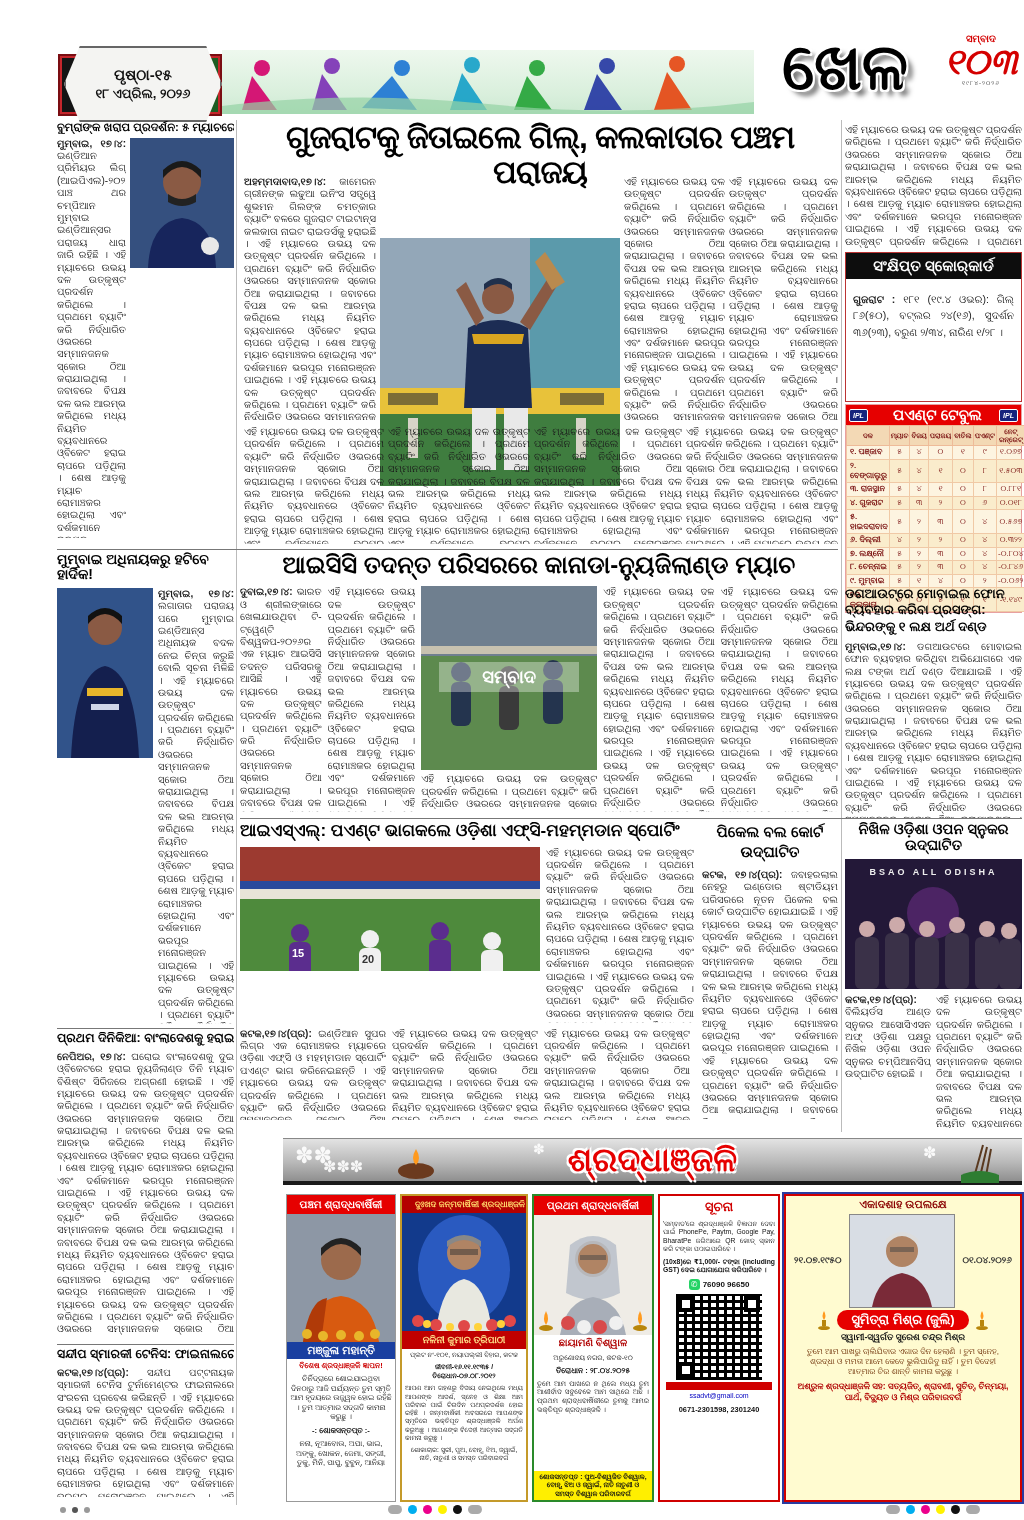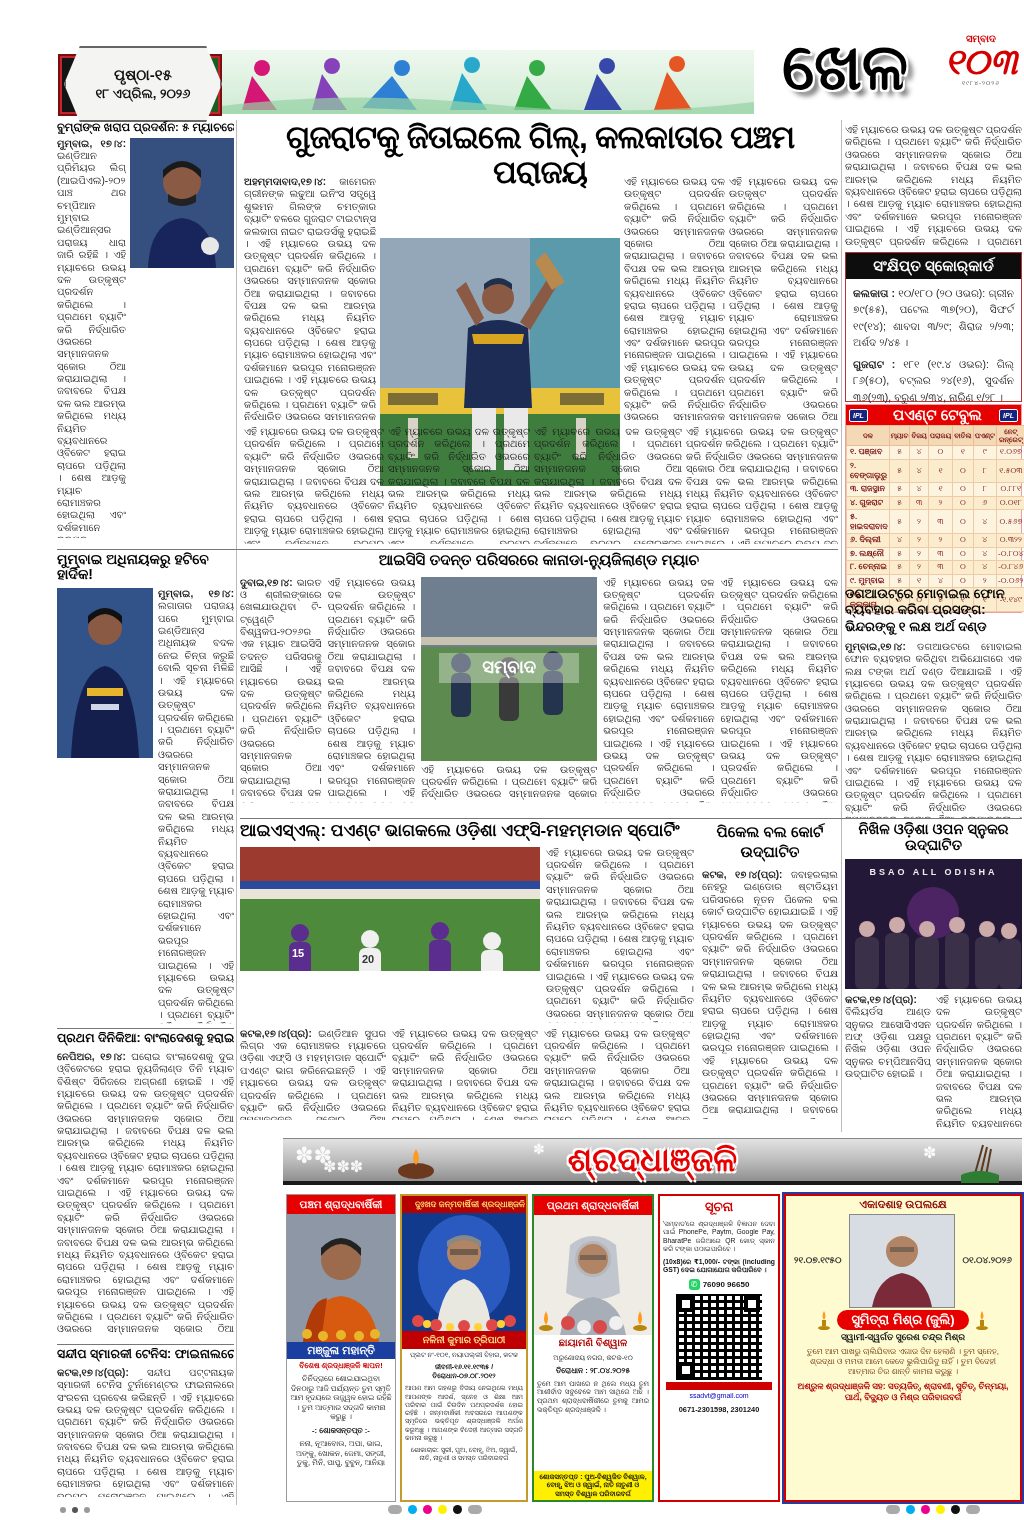--- a/index.html
+++ b/index.html
@@ -161,21 +161,20 @@
   <div class="abs body-txt" style="left:244px;top:426px;width:140px;height:118px;"><span>ଏହି ମ୍ୟାଚରେ ଉଭୟ ଦଳ ଉତ୍କୃଷ୍ଟ ପ୍ରଦର୍ଶନ କରିଥିଲେ । ପ୍ରଥମେ ବ୍ୟାଟିଂ କରି ନିର୍ଦ୍ଧାରିତ ଓଭରରେ ସମ୍ମାନଜନକ ସ୍କୋର ଠିଆ କରାଯାଇଥିଲା । ଜବାବରେ ବିପକ୍ଷ ଦଳ ଭଲ ଆରମ୍ଭ କରିଥିଲେ ମଧ୍ୟ ନିୟମିତ ବ୍ୟବଧାନରେ ଓ୍ବିକେଟ ହରାଇ ଚାପରେ ପଡ଼ିଥିଲା । ଶେଷ ଆଡ଼କୁ ମ୍ୟାଚ ରୋମାଞ୍ଚକର ହୋଇଥିଲା ଏବଂ ଦର୍ଶକମାନେ ଭରପୂର ମନୋରଞ୍ଜନ ପାଇଥିଲେ । ଏହି ମ୍ୟାଚରେ ଉଭୟ ଦଳ ଉତ୍କୃଷ୍ଟ ପ୍ରଦର୍ଶନ କରିଥିଲେ । ପ୍ରଥମେ ବ୍ୟାଟିଂ କରି ନିର୍ଦ୍ଧାରିତ ଓଭରରେ ସମ୍ମାନଜନକ ସ୍କୋର ଠିଆ କରାଯାଇଥିଲା । ଜବାବରେ ବିପକ୍ଷ ଦଳ ଭଲ ଆରମ୍ଭ କରିଥିଲେ ମଧ୍ୟ ନିୟମିତ ବ୍ୟବଧାନରେ ଓ୍ବିକେଟ ହରାଇ ଚାପରେ ପଡ଼ିଥିଲା । ଶେଷ ଆଡ଼କୁ ମ୍ୟାଚ ରୋମାଞ୍ଚକର ହୋଇଥିଲା ଏବଂ ଦର୍ଶକମାନେ ଭରପୂର ମନୋରଞ୍ଜନ ପାଇଥିଲେ । </span></div>
   <div class="abs body-txt" style="left:388px;top:426px;width:142px;height:118px;"><span>ଏହି ମ୍ୟାଚରେ ଉଭୟ ଦଳ ଉତ୍କୃଷ୍ଟ ପ୍ରଦର୍ଶନ କରିଥିଲେ । ପ୍ରଥମେ ବ୍ୟାଟିଂ କରି ନିର୍ଦ୍ଧାରିତ ଓଭରରେ ସମ୍ମାନଜନକ ସ୍କୋର ଠିଆ କରାଯାଇଥିଲା । ଜବାବରେ ବିପକ୍ଷ ଦଳ ଭଲ ଆରମ୍ଭ କରିଥିଲେ ମଧ୍ୟ ନିୟମିତ ବ୍ୟବଧାନରେ ଓ୍ବିକେଟ ହରାଇ ଚାପରେ ପଡ଼ିଥିଲା । ଶେଷ ଆଡ଼କୁ ମ୍ୟାଚ ରୋମାଞ୍ଚକର ହୋଇଥିଲା ଏବଂ ଦର୍ଶକମାନେ ଭରପୂର ମନୋରଞ୍ଜନ ପାଇଥିଲେ । ଏହି ମ୍ୟାଚରେ ଉଭୟ ଦଳ ଉତ୍କୃଷ୍ଟ ପ୍ରଦର୍ଶନ କରିଥିଲେ । ପ୍ରଥମେ ବ୍ୟାଟିଂ କରି ନିର୍ଦ୍ଧାରିତ ଓଭରରେ ସମ୍ମାନଜନକ ସ୍କୋର ଠିଆ କରାଯାଇଥିଲା । ଜବାବରେ ବିପକ୍ଷ ଦଳ ଭଲ ଆରମ୍ଭ କରିଥିଲେ ମଧ୍ୟ ନିୟମିତ ବ୍ୟବଧାନରେ ଓ୍ବିକେଟ ହରାଇ ଚାପରେ ପଡ଼ିଥିଲା । ଶେଷ ଆଡ଼କୁ ମ୍ୟାଚ ରୋମାଞ୍ଚକର ହୋଇଥିଲା ଏବଂ ଦର୍ଶକମାନେ ଭରପୂର ମନୋରଞ୍ଜନ ପାଇଥିଲେ । </span></div>
   <div class="abs body-txt" style="left:534px;top:426px;width:148px;height:118px;"><span>ଏହି ମ୍ୟାଚରେ ଉଭୟ ଦଳ ଉତ୍କୃଷ୍ଟ ପ୍ରଦର୍ଶନ କରିଥିଲେ । ପ୍ରଥମେ ବ୍ୟାଟିଂ କରି ନିର୍ଦ୍ଧାରିତ ଓଭରରେ ସମ୍ମାନଜନକ ସ୍କୋର ଠିଆ କରାଯାଇଥିଲା । ଜବାବରେ ବିପକ୍ଷ ଦଳ ଭଲ ଆରମ୍ଭ କରିଥିଲେ ମଧ୍ୟ ନିୟମିତ ବ୍ୟବଧାନରେ ଓ୍ବିକେଟ ହରାଇ ଚାପରେ ପଡ଼ିଥିଲା । ଶେଷ ଆଡ଼କୁ ମ୍ୟାଚ ରୋମାଞ୍ଚକର ହୋଇଥିଲା ଏବଂ ଦର୍ଶକମାନେ ଭରପୂର ମନୋରଞ୍ଜନ ପାଇଥିଲେ । ଏହି ମ୍ୟାଚରେ ଉଭୟ ଦଳ ଉତ୍କୃଷ୍ଟ ପ୍ରଦର୍ଶନ କରିଥିଲେ । ପ୍ରଥମେ ବ୍ୟାଟିଂ କରି ନିର୍ଦ୍ଧାରିତ ଓଭରରେ ସମ୍ମାନଜନକ ସ୍କୋର ଠିଆ କରାଯାଇଥିଲା । ଜବାବରେ ବିପକ୍ଷ ଦଳ ଭଲ ଆରମ୍ଭ କରିଥିଲେ ମଧ୍ୟ ନିୟମିତ ବ୍ୟବଧାନରେ ଓ୍ବିକେଟ ହରାଇ ଚାପରେ ପଡ଼ିଥିଲା । ଶେଷ ଆଡ଼କୁ ମ୍ୟାଚ ରୋମାଞ୍ଚକର ହୋଇଥିଲା ଏବଂ ଦର୍ଶକମାନେ ଭରପୂର ମନୋରଞ୍ଜନ ପାଇଥିଲେ । </span></div>
   <div class="abs body-txt" style="left:686px;top:426px;width:152px;height:118px;"><span>ଏହି ମ୍ୟାଚରେ ଉଭୟ ଦଳ ଉତ୍କୃଷ୍ଟ ପ୍ରଦର୍ଶନ କରିଥିଲେ । ପ୍ରଥମେ ବ୍ୟାଟିଂ କରି ନିର୍ଦ୍ଧାରିତ ଓଭରରେ ସମ୍ମାନଜନକ ସ୍କୋର ଠିଆ କରାଯାଇଥିଲା । ଜବାବରେ ବିପକ୍ଷ ଦଳ ଭଲ ଆରମ୍ଭ କରିଥିଲେ ମଧ୍ୟ ନିୟମିତ ବ୍ୟବଧାନରେ ଓ୍ବିକେଟ ହରାଇ ଚାପରେ ପଡ଼ିଥିଲା । ଶେଷ ଆଡ଼କୁ ମ୍ୟାଚ ରୋମାଞ୍ଚକର ହୋଇଥିଲା ଏବଂ ଦର୍ଶକମାନେ ଭରପୂର ମନୋରଞ୍ଜନ ପାଇଥିଲେ । ଏହି ମ୍ୟାଚରେ ଉଭୟ ଦଳ ଉତ୍କୃଷ୍ଟ ପ୍ରଦର୍ଶନ କରିଥିଲେ । ପ୍ରଥମେ ବ୍ୟାଟିଂ କରି ନିର୍ଦ୍ଧାରିତ ଓଭରରେ ସମ୍ମାନଜନକ ସ୍କୋର ଠିଆ କରାଯାଇଥିଲା । ଜବାବରେ ବିପକ୍ଷ ଦଳ ଭଲ ଆରମ୍ଭ କରିଥିଲେ ମଧ୍ୟ ନିୟମିତ ବ୍ୟବଧାନରେ ଓ୍ବିକେଟ ହରାଇ ଚାପରେ ପଡ଼ିଥିଲା । ଶେଷ ଆଡ଼କୁ ମ୍ୟାଚ ରୋମାଞ୍ଚକର ହୋଇଥିଲା ଏବଂ ଦର୍ଶକମାନେ ଭରପୂର ମନୋରଞ୍ଜନ ପାଇଥିଲେ । </span></div>
 
   <div class="abs body-txt" style="left:845px;top:124px;width:177px;height:124px;"><span>ଏହି ମ୍ୟାଚରେ ଉଭୟ ଦଳ ଉତ୍କୃଷ୍ଟ ପ୍ରଦର୍ଶନ କରିଥିଲେ । ପ୍ରଥମେ ବ୍ୟାଟିଂ କରି ନିର୍ଦ୍ଧାରିତ ଓଭରରେ ସମ୍ମାନଜନକ ସ୍କୋର ଠିଆ କରାଯାଇଥିଲା । ଜବାବରେ ବିପକ୍ଷ ଦଳ ଭଲ ଆରମ୍ଭ କରିଥିଲେ ମଧ୍ୟ ନିୟମିତ ବ୍ୟବଧାନରେ ଓ୍ବିକେଟ ହରାଇ ଚାପରେ ପଡ଼ିଥିଲା । ଶେଷ ଆଡ଼କୁ ମ୍ୟାଚ ରୋମାଞ୍ଚକର ହୋଇଥିଲା ଏବଂ ଦର୍ଶକମାନେ ଭରପୂର ମନୋରଞ୍ଜନ ପାଇଥିଲେ । ଏହି ମ୍ୟାଚରେ ଉଭୟ ଦଳ ଉତ୍କୃଷ୍ଟ ପ୍ରଦର୍ଶନ କରିଥିଲେ । ପ୍ରଥମେ ବ୍ୟାଟିଂ କରି ନିର୍ଦ୍ଧାରିତ ଓଭରରେ ସମ୍ମାନଜନକ ସ୍କୋର ଠିଆ କରାଯାଇଥିଲା । ଜବାବରେ ବିପକ୍ଷ ଦଳ ଭଲ ଆରମ୍ଭ କରିଥିଲେ ମଧ୍ୟ ନିୟମିତ ବ୍ୟବଧାନରେ ଓ୍ବିକେଟ ହରାଇ ଚାପରେ ପଡ଼ିଥିଲା । ଶେଷ ଆଡ଼କୁ ମ୍ୟାଚ ରୋମାଞ୍ଚକର ହୋଇଥିଲା ଏବଂ ଦର୍ଶକମାନେ ଭରପୂର ମନୋରଞ୍ଜନ ପାଇଥିଲେ । ଏହି ମ୍ୟାଚରେ ଉଭୟ ଦଳ ଉତ୍କୃଷ୍ଟ ପ୍ରଦର୍ଶନ କରିଥିଲେ । ପ୍ରଥମେ ବ୍ୟାଟିଂ କରି ନିର୍ଦ୍ଧାରିତ ଓଭରରେ ସମ୍ମାନଜନକ ସ୍କୋର ଠିଆ କରାଯାଇଥିଲା । ଜବାବରେ ବିପକ୍ଷ ଦଳ ଭଲ ଆରମ୍ଭ କରିଥିଲେ ମଧ୍ୟ ନିୟମିତ ବ୍ୟବଧାନରେ ଓ୍ବିକେଟ ହରାଇ ଚାପରେ ପଡ଼ିଥିଲା । ଶେଷ ଆଡ଼କୁ ମ୍ୟାଚ ରୋମାଞ୍ଚକର ହୋଇଥିଲା ଏବଂ ଦର୍ଶକମାନେ ଭରପୂର ମନୋରଞ୍ଜନ ପାଇଥିଲେ । </span></div>
 
   <div class="abs score" style="left:845px;top:252px;width:177px;height:150px;box-sizing:border-box;">
     <div class="sc-h">ସଂକ୍ଷିପ୍ତ ସ୍କୋର୍‌କାର୍ଡ</div>
     <div class="sc-b">
-      <div><span class="tm">କଲକାତା :</span><span> ୧୦/୧୮୦ (୨୦ ଓଭର): ଗ୍ରୀନ ୭୯(୫୫), ପଟେଲ ୩୭(୨୦), ସିଫର୍ଟ ୧୯(୧୪); ଶାବଦା ୩/୨୯; ଶିରାଜ ୨/୨୩; ଅର୍ଶଦ ୨/୪୫ ।</span></div>
       <div style="margin-top:6px;"><span class="tm">ଗୁଜରାଟ :</span><span> ୧୮୧ (୧୯.୪ ଓଭର): ଗିଲ୍ ୮୬(୫୦), ବଟ୍‌ଲର ୨୪(୧୬), ସୁଦର୍ଶନ ୩୬(୨୩), ବରୁଣ ୨/୩୪, ନାରିଣ ୧/୨୮ ।</span></div>
     </div>
   </div>
 
   <div class="abs points" style="left:845px;top:404px;width:177px;box-sizing:border-box;">
     <div class="pt-head">
       <span class="ipl-chip">IPL</span>
       <span class="pt-title">ପଏଣ୍ଟ ଟେବୁଲ</span>
       <span class="ipl-chip">IPL</span>
     </div>
@@ -306,21 +305,21 @@
           <rect x="34" y="116" width="28" height="6" fill="#cfd6e8"></rect>
         </svg>
       </div>
       <div class="body-txt" style="height:446px;">
         <span class="dateline">ମୁମ୍ବାଇ, ୧୭।୪: </span><span>ଲଗାତାର ପରାଜୟ ପରେ ମୁମ୍ବାଇ ଇଣ୍ଡିଆନ୍ସ ଅଧିନାୟକ ବଦଳ ନେଇ ଚିନ୍ତା କରୁଛି ବୋଲି ସୂଚନା ମିଳିଛି । </span><span>ଏହି ମ୍ୟାଚରେ ଉଭୟ ଦଳ ଉତ୍କୃଷ୍ଟ ପ୍ରଦର୍ଶନ କରିଥିଲେ । ପ୍ରଥମେ ବ୍ୟାଟିଂ କରି ନିର୍ଦ୍ଧାରିତ ଓଭରରେ ସମ୍ମାନଜନକ ସ୍କୋର ଠିଆ କରାଯାଇଥିଲା । ଜବାବରେ ବିପକ୍ଷ ଦଳ ଭଲ ଆରମ୍ଭ କରିଥିଲେ ମଧ୍ୟ ନିୟମିତ ବ୍ୟବଧାନରେ ଓ୍ବିକେଟ ହରାଇ ଚାପରେ ପଡ଼ିଥିଲା । ଶେଷ ଆଡ଼କୁ ମ୍ୟାଚ ରୋମାଞ୍ଚକର ହୋଇଥିଲା ଏବଂ ଦର୍ଶକମାନେ ଭରପୂର ମନୋରଞ୍ଜନ ପାଇଥିଲେ । ଏହି ମ୍ୟାଚରେ ଉଭୟ ଦଳ ଉତ୍କୃଷ୍ଟ ପ୍ରଦର୍ଶନ କରିଥିଲେ । ପ୍ରଥମେ ବ୍ୟାଟିଂ କରି ନିର୍ଦ୍ଧାରିତ ଓଭରରେ ସମ୍ମାନଜନକ ସ୍କୋର ଠିଆ କରାଯାଇଥିଲା । ଜବାବରେ ବିପକ୍ଷ ଦଳ ଭଲ ଆରମ୍ଭ କରିଥିଲେ ମଧ୍ୟ ନିୟମିତ ବ୍ୟବଧାନରେ ଓ୍ବିକେଟ ହରାଇ ଚାପରେ ପଡ଼ିଥିଲା । ଶେଷ ଆଡ଼କୁ ମ୍ୟାଚ ରୋମାଞ୍ଚକର ହୋଇଥିଲା ଏବଂ ଦର୍ଶକମାନେ ଭରପୂର ମନୋରଞ୍ଜନ ପାଇଥିଲେ । ଏହି ମ୍ୟାଚରେ ଉଭୟ ଦଳ ଉତ୍କୃଷ୍ଟ ପ୍ରଦର୍ଶନ କରିଥିଲେ । ପ୍ରଥମେ ବ୍ୟାଟିଂ କରି ନିର୍ଦ୍ଧାରିତ ଓଭରରେ ସମ୍ମାନଜନକ ସ୍କୋର ଠିଆ କରାଯାଇଥିଲା । ଜବାବରେ ବିପକ୍ଷ ଦଳ ଭଲ ଆରମ୍ଭ କରିଥିଲେ ମଧ୍ୟ ନିୟମିତ ବ୍ୟବଧାନରେ ଓ୍ବିକେଟ ହରାଇ ଚାପରେ ପଡ଼ିଥିଲା । ଶେଷ ଆଡ଼କୁ ମ୍ୟାଚ ରୋମାଞ୍ଚକର ହୋଇଥିଲା ଏବଂ ଦର୍ଶକମାନେ ଭରପୂର ମନୋରଞ୍ଜନ ପାଇଥିଲେ । ଏହି ମ୍ୟାଚରେ ଉଭୟ ଦଳ ଉତ୍କୃଷ୍ଟ ପ୍ରଦର୍ଶନ କରିଥିଲେ । ପ୍ରଥମେ ବ୍ୟାଟିଂ କରି ନିର୍ଦ୍ଧାରିତ ଓଭରରେ ସମ୍ମାନଜନକ ସ୍କୋର ଠିଆ କରାଯାଇଥିଲା । ଜବାବରେ ବିପକ୍ଷ ଦଳ ଭଲ ଆରମ୍ଭ କରିଥିଲେ ମଧ୍ୟ ନିୟମିତ ବ୍ୟବଧାନରେ ଓ୍ବିକେଟ ହରାଇ ଚାପରେ ପଡ଼ିଥିଲା । ଶେଷ ଆଡ଼କୁ ମ୍ୟାଚ ରୋମାଞ୍ଚକର ହୋଇଥିଲା ଏବଂ ଦର୍ଶକମାନେ ଭରପୂର ମନୋରଞ୍ଜନ ପାଇଥିଲେ । ଏହି ମ୍ୟାଚରେ ଉଭୟ ଦଳ ଉତ୍କୃଷ୍ଟ ପ୍ରଦର୍ଶନ କରିଥିଲେ । ପ୍ରଥମେ ବ୍ୟାଟିଂ କରି ନିର୍ଦ୍ଧାରିତ ଓଭରରେ ସମ୍ମାନଜନକ ସ୍କୋର ଠିଆ କରାଯାଇଥିଲା । ଜବାବରେ ବିପକ୍ଷ ଦଳ ଭଲ ଆରମ୍ଭ କରିଥିଲେ ମଧ୍ୟ ନିୟମିତ ବ୍ୟବଧାନରେ ଓ୍ବିକେଟ ହରାଇ ଚାପରେ ପଡ଼ିଥିଲା । ଶେଷ ଆଡ଼କୁ ମ୍ୟାଚ ରୋମାଞ୍ଚକର ହୋଇଥିଲା ଏବଂ ଦର୍ଶକମାନେ ଭରପୂର ମନୋରଞ୍ଜନ ପାଇଥିଲେ । ଏହି ମ୍ୟାଚରେ ଉଭୟ ଦଳ ଉତ୍କୃଷ୍ଟ ପ୍ରଦର୍ଶନ କରିଥିଲେ । ପ୍ରଥମେ ବ୍ୟାଟିଂ କରି ନିର୍ଦ୍ଧାରିତ ଓଭରରେ ସମ୍ମାନଜନକ ସ୍କୋର ଠିଆ କରାଯାଇଥିଲା । ଜବାବରେ ବିପକ୍ଷ ଦଳ ଭଲ ଆରମ୍ଭ କରିଥିଲେ ମଧ୍ୟ ନିୟମିତ ବ୍ୟବଧାନରେ ଓ୍ବିକେଟ ହରାଇ ଚାପରେ ପଡ଼ିଥିଲା । ଶେଷ ଆଡ଼କୁ ମ୍ୟାଚ ରୋମାଞ୍ଚକର ହୋଇଥିଲା ଏବଂ ଦର୍ଶକମାନେ ଭରପୂର ମନୋରଞ୍ଜନ ପାଇଥିଲେ । ଏହି ମ୍ୟାଚରେ ଉଭୟ ଦଳ ଉତ୍କୃଷ୍ଟ ପ୍ରଦର୍ଶନ କରିଥିଲେ । ପ୍ରଥମେ ବ୍ୟାଟିଂ କରି ନିର୍ଦ୍ଧାରିତ ଓଭରରେ ସମ୍ମାନଜନକ ସ୍କୋର ଠିଆ କରାଯାଇଥିଲା । ଜବାବରେ ବିପକ୍ଷ ଦଳ ଭଲ ଆରମ୍ଭ କରିଥିଲେ ମଧ୍ୟ ନିୟମିତ ବ୍ୟବଧାନରେ ଓ୍ବିକେଟ ହରାଇ ଚାପରେ ପଡ଼ିଥିଲା । ଶେଷ ଆଡ଼କୁ ମ୍ୟାଚ ରୋମାଞ୍ଚକର ହୋଇଥିଲା ଏବଂ ଦର୍ଶକମାନେ ଭରପୂର ମନୋରଞ୍ଜନ ପାଇଥିଲେ । ଏହି ମ୍ୟାଚରେ ଉଭୟ ଦଳ ଉତ୍କୃଷ୍ଟ ପ୍ରଦର୍ଶନ କରିଥିଲେ । ପ୍ରଥମେ ବ୍ୟାଟିଂ କରି ନିର୍ଦ୍ଧାରିତ ଓଭରରେ ସମ୍ମାନଜନକ ସ୍କୋର ଠିଆ କରାଯାଇଥିଲା । ଜବାବରେ ବିପକ୍ଷ ଦଳ ଭଲ ଆରମ୍ଭ କରିଥିଲେ ମଧ୍ୟ ନିୟମିତ ବ୍ୟବଧାନରେ ଓ୍ବିକେଟ ହରାଇ ଚାପରେ ପଡ଼ିଥିଲା । ଶେଷ ଆଡ଼କୁ ମ୍ୟାଚ ରୋମାଞ୍ଚକର ହୋଇଥିଲା ଏବଂ ଦର୍ଶକମାନେ ଭରପୂର ମନୋରଞ୍ଜନ ପାଇଥିଲେ । ଏହି ମ୍ୟାଚରେ ଉଭୟ ଦଳ ଉତ୍କୃଷ୍ଟ ପ୍ରଦର୍ଶନ କରିଥିଲେ । ପ୍ରଥମେ ବ୍ୟାଟିଂ କରି ନିର୍ଦ୍ଧାରିତ ଓଭରରେ ସମ୍ମାନଜନକ ସ୍କୋର ଠିଆ କରାଯାଇଥିଲା । ଜବାବରେ ବିପକ୍ଷ ଦଳ ଭଲ ଆରମ୍ଭ କରିଥିଲେ ମଧ୍ୟ ନିୟମିତ ବ୍ୟବଧାନରେ ଓ୍ବିକେଟ ହରାଇ ଚାପରେ ପଡ଼ିଥିଲା । ଶେଷ ଆଡ଼କୁ ମ୍ୟାଚ ରୋମାଞ୍ଚକର ହୋଇଥିଲା ଏବଂ ଦର୍ଶକମାନେ ଭରପୂର ମନୋରଞ୍ଜନ ପାଇଥିଲେ । ଏହି ମ୍ୟାଚରେ ଉଭୟ ଦଳ ଉତ୍କୃଷ୍ଟ ପ୍ରଦର୍ଶନ କରିଥିଲେ । ପ୍ରଥମେ ବ୍ୟାଟିଂ କରି ନିର୍ଦ୍ଧାରିତ ଓଭରରେ ସମ୍ମାନଜନକ ସ୍କୋର ଠିଆ କରାଯାଇଥିଲା । ଜବାବରେ ବିପକ୍ଷ ଦଳ ଭଲ ଆରମ୍ଭ କରିଥିଲେ ମଧ୍ୟ ନିୟମିତ ବ୍ୟବଧାନରେ ଓ୍ବିକେଟ ହରାଇ ଚାପରେ ପଡ଼ିଥିଲା । ଶେଷ ଆଡ଼କୁ ମ୍ୟାଚ ରୋମାଞ୍ଚକର ହୋଇଥିଲା ଏବଂ ଦର୍ଶକମାନେ ଭରପୂର ମନୋରଞ୍ଜନ ପାଇଥିଲେ । ଏହି ମ୍ୟାଚରେ ଉଭୟ ଦଳ ଉତ୍କୃଷ୍ଟ ପ୍ରଦର୍ଶନ କରିଥିଲେ । ପ୍ରଥମେ ବ୍ୟାଟିଂ କରି ନିର୍ଦ୍ଧାରିତ ଓଭରରେ ସମ୍ମାନଜନକ ସ୍କୋର ଠିଆ କରାଯାଇଥିଲା । ଜବାବରେ ବିପକ୍ଷ ଦଳ ଭଲ ଆରମ୍ଭ କରିଥିଲେ ମଧ୍ୟ ନିୟମିତ ବ୍ୟବଧାନରେ ଓ୍ବିକେଟ ହରାଇ ଚାପରେ ପଡ଼ିଥିଲା । ଶେଷ ଆଡ଼କୁ ମ୍ୟାଚ ରୋମାଞ୍ଚକର ହୋଇଥିଲା ଏବଂ ଦର୍ଶକମାନେ ଭରପୂର ମନୋରଞ୍ଜନ ପାଇଥିଲେ । ଏହି ମ୍ୟାଚରେ ଉଭୟ ଦଳ ଉତ୍କୃଷ୍ଟ ପ୍ରଦର୍ଶନ କରିଥିଲେ । ପ୍ରଥମେ ବ୍ୟାଟିଂ କରି ନିର୍ଦ୍ଧାରିତ ଓଭରରେ ସମ୍ମାନଜନକ ସ୍କୋର ଠିଆ କରାଯାଇଥିଲା । ଜବାବରେ ବିପକ୍ଷ ଦଳ ଭଲ ଆରମ୍ଭ କରିଥିଲେ ମଧ୍ୟ ନିୟମିତ ବ୍ୟବଧାନରେ ଓ୍ବିକେଟ ହରାଇ ଚାପରେ ପଡ଼ିଥିଲା । ଶେଷ ଆଡ଼କୁ ମ୍ୟାଚ ରୋମାଞ୍ଚକର ହୋଇଥିଲା ଏବଂ ଦର୍ଶକମାନେ ଭରପୂର ମନୋରଞ୍ଜନ ପାଇଥିଲେ । ଏହି ମ୍ୟାଚରେ ଉଭୟ ଦଳ ଉତ୍କୃଷ୍ଟ ପ୍ରଦର୍ଶନ କରିଥିଲେ । ପ୍ରଥମେ ବ୍ୟାଟିଂ କରି ନିର୍ଦ୍ଧାରିତ ଓଭରରେ ସମ୍ମାନଜନକ ସ୍କୋର ଠିଆ କରାଯାଇଥିଲା । ଜବାବରେ ବିପକ୍ଷ ଦଳ ଭଲ ଆରମ୍ଭ କରିଥିଲେ ମଧ୍ୟ ନିୟମିତ ବ୍ୟବଧାନରେ ଓ୍ବିକେଟ ହରାଇ ଚାପରେ ପଡ଼ିଥିଲା । ଶେଷ ଆଡ଼କୁ ମ୍ୟାଚ ରୋମାଞ୍ଚକର ହୋଇଥିଲା ଏବଂ ଦର୍ଶକମାନେ ଭରପୂର ମନୋରଞ୍ଜନ ପାଇଥିଲେ । </span>
       </div>
     </div>
   </div>
 
   <div class="abs" style="left:240px;top:552px;width:598px;height:264px;overflow:hidden;">
-    <div class="hl" style="font-size:15px;text-align:center;">ଆଇସିସି ତଦନ୍ତ ପରିସରରେ କାନାଡା-ନ୍ୟୁଜିଲାଣ୍ଡ ମ୍ୟାଚ</div>
+    <div class="hl" style="font-size:24px;text-align:center;">ଆଇସିସି ତଦନ୍ତ ପରିସରରେ କାନାଡା-ନ୍ୟୁଜିଲାଣ୍ଡ ମ୍ୟାଚ</div>
     <div style="display:flex;gap:6px;margin-top:8px;">
       <div class="body-txt" style="width:82px;height:226px;">
         <span class="dateline">ଦୁବାଇ,୧୭।୪: </span><span>ଭାରତ ଓ ଶ୍ରୀଲଙ୍କାରେ ଖେଳାଯାଉଥିବା ଟି-ଟ୍ୱେଣ୍ଟି ବିଶ୍ୱକପ-୨୦୨୬ର ଏକ ମ୍ୟାଚ ଆଇସିସି ତଦନ୍ତ ପରିସରକୁ ଆସିଛି । </span><span>ଏହି ମ୍ୟାଚରେ ଉଭୟ ଦଳ ଉତ୍କୃଷ୍ଟ ପ୍ରଦର୍ଶନ କରିଥିଲେ । ପ୍ରଥମେ ବ୍ୟାଟିଂ କରି ନିର୍ଦ୍ଧାରିତ ଓଭରରେ ସମ୍ମାନଜନକ ସ୍କୋର ଠିଆ କରାଯାଇଥିଲା । ଜବାବରେ ବିପକ୍ଷ ଦଳ ଭଲ ଆରମ୍ଭ କରିଥିଲେ ମଧ୍ୟ ନିୟମିତ ବ୍ୟବଧାନରେ ଓ୍ବିକେଟ ହରାଇ ଚାପରେ ପଡ଼ିଥିଲା । ଶେଷ ଆଡ଼କୁ ମ୍ୟାଚ ରୋମାଞ୍ଚକର ହୋଇଥିଲା ଏବଂ ଦର୍ଶକମାନେ ଭରପୂର ମନୋରଞ୍ଜନ ପାଇଥିଲେ । ଏହି ମ୍ୟାଚରେ ଉଭୟ ଦଳ ଉତ୍କୃଷ୍ଟ ପ୍ରଦର୍ଶନ କରିଥିଲେ । ପ୍ରଥମେ ବ୍ୟାଟିଂ କରି ନିର୍ଦ୍ଧାରିତ ଓଭରରେ ସମ୍ମାନଜନକ ସ୍କୋର ଠିଆ କରାଯାଇଥିଲା । ଜବାବରେ ବିପକ୍ଷ ଦଳ ଭଲ ଆରମ୍ଭ କରିଥିଲେ ମଧ୍ୟ ନିୟମିତ ବ୍ୟବଧାନରେ ଓ୍ବିକେଟ ହରାଇ ଚାପରେ ପଡ଼ିଥିଲା । ଶେଷ ଆଡ଼କୁ ମ୍ୟାଚ ରୋମାଞ୍ଚକର ହୋଇଥିଲା ଏବଂ ଦର୍ଶକମାନେ ଭରପୂର ମନୋରଞ୍ଜନ ପାଇଥିଲେ । </span>
       </div>
       <div class="body-txt" style="width:88px;height:226px;"><span>ଏହି ମ୍ୟାଚରେ ଉଭୟ ଦଳ ଉତ୍କୃଷ୍ଟ ପ୍ରଦର୍ଶନ କରିଥିଲେ । ପ୍ରଥମେ ବ୍ୟାଟିଂ କରି ନିର୍ଦ୍ଧାରିତ ଓଭରରେ ସମ୍ମାନଜନକ ସ୍କୋର ଠିଆ କରାଯାଇଥିଲା । ଜବାବରେ ବିପକ୍ଷ ଦଳ ଭଲ ଆରମ୍ଭ କରିଥିଲେ ମଧ୍ୟ ନିୟମିତ ବ୍ୟବଧାନରେ ଓ୍ବିକେଟ ହରାଇ ଚାପରେ ପଡ଼ିଥିଲା । ଶେଷ ଆଡ଼କୁ ମ୍ୟାଚ ରୋମାଞ୍ଚକର ହୋଇଥିଲା ଏବଂ ଦର୍ଶକମାନେ ଭରପୂର ମନୋରଞ୍ଜନ ପାଇଥିଲେ । ଏହି ମ୍ୟାଚରେ ଉଭୟ ଦଳ ଉତ୍କୃଷ୍ଟ ପ୍ରଦର୍ଶନ କରିଥିଲେ । ପ୍ରଥମେ ବ୍ୟାଟିଂ କରି ନିର୍ଦ୍ଧାରିତ ଓଭରରେ ସମ୍ମାନଜନକ ସ୍କୋର ଠିଆ କରାଯାଇଥିଲା । ଜବାବରେ ବିପକ୍ଷ ଦଳ ଭଲ ଆରମ୍ଭ କରିଥିଲେ ମଧ୍ୟ ନିୟମିତ ବ୍ୟବଧାନରେ ଓ୍ବିକେଟ ହରାଇ ଚାପରେ ପଡ଼ିଥିଲା । ଶେଷ ଆଡ଼କୁ ମ୍ୟାଚ ରୋମାଞ୍ଚକର ହୋଇଥିଲା ଏବଂ ଦର୍ଶକମାନେ ଭରପୂର ମନୋରଞ୍ଜନ ପାଇଥିଲେ । ଏହି ମ୍ୟାଚରେ ଉଭୟ ଦଳ ଉତ୍କୃଷ୍ଟ ପ୍ରଦର୍ଶନ କରିଥିଲେ । ପ୍ରଥମେ ବ୍ୟାଟିଂ କରି ନିର୍ଦ୍ଧାରିତ ଓଭରରେ ସମ୍ମାନଜନକ ସ୍କୋର ଠିଆ କରାଯାଇଥିଲା । ଜବାବରେ ବିପକ୍ଷ ଦଳ ଭଲ ଆରମ୍ଭ କରିଥିଲେ ମଧ୍ୟ ନିୟମିତ ବ୍ୟବଧାନରେ ଓ୍ବିକେଟ ହରାଇ ଚାପରେ ପଡ଼ିଥିଲା । ଶେଷ ଆଡ଼କୁ ମ୍ୟାଚ ରୋମାଞ୍ଚକର ହୋଇଥିଲା ଏବଂ ଦର୍ଶକମାନେ ଭରପୂର ମନୋରଞ୍ଜନ ପାଇଥିଲେ । </span></div>
       <div style="width:176px;">
         <div class="photo" style="width:176px;height:184px;background:#7f9576;">
           <svg width="176" height="184">
             <rect width="176" height="70" fill="#6f7f8f"></rect>
             <rect y="70" width="176" height="114" fill="#5d8a4e"></rect>

